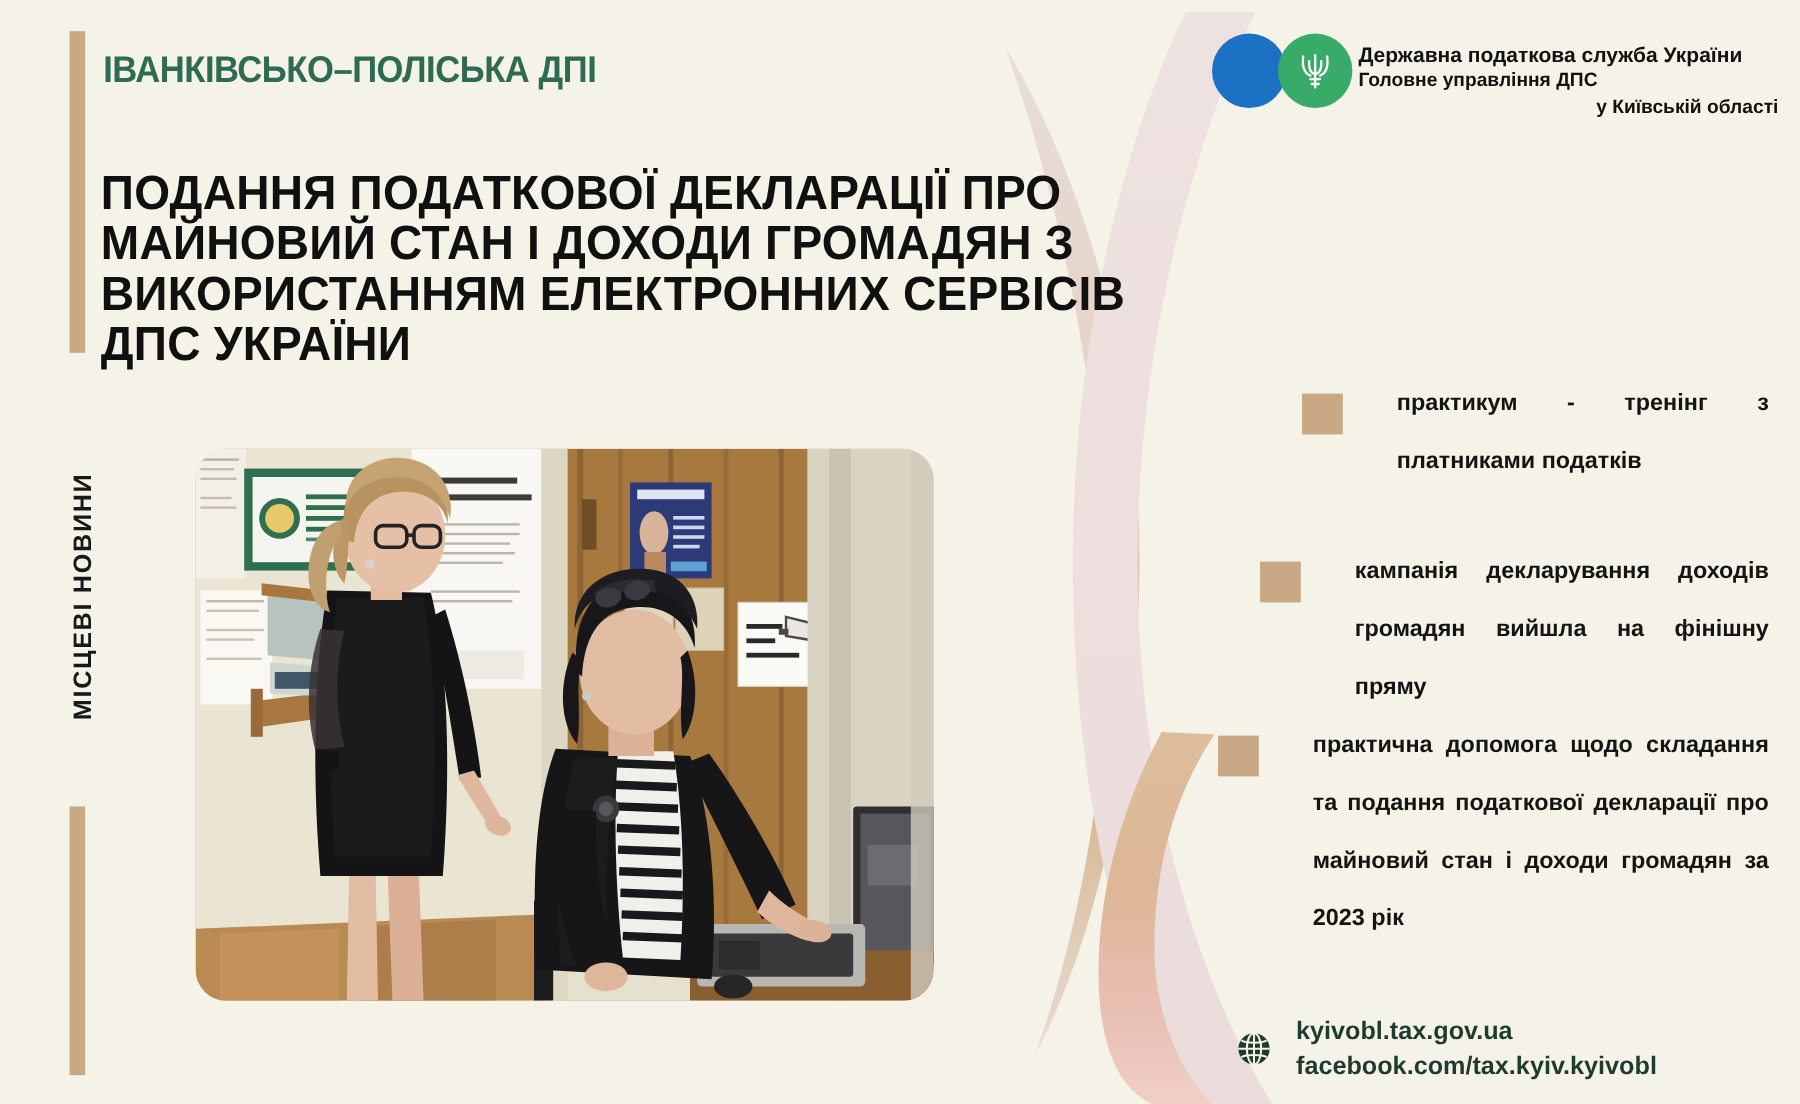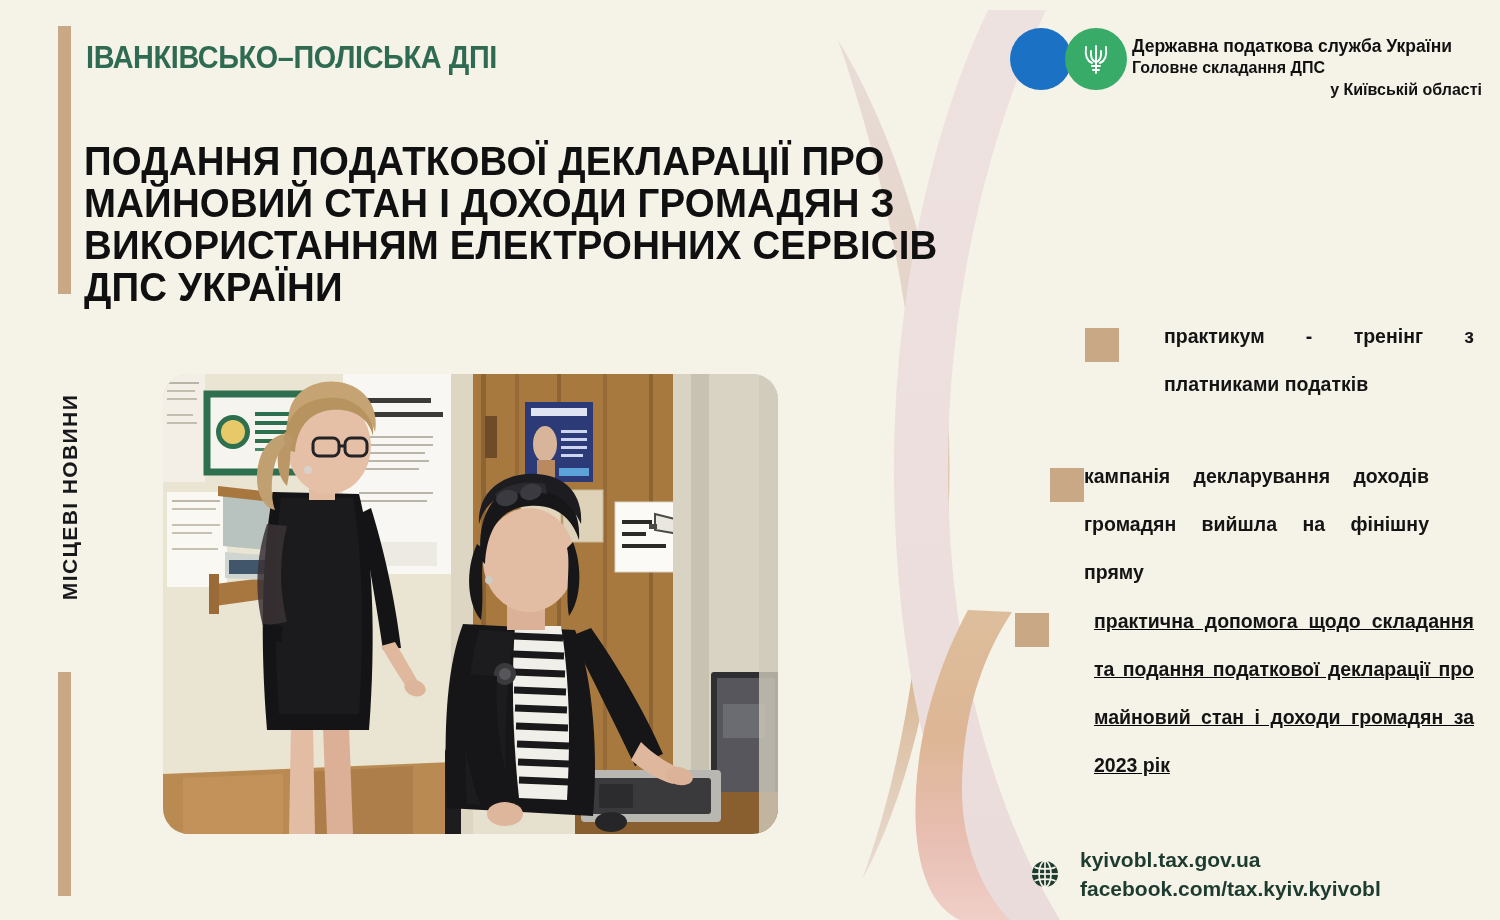--- a/index.html
+++ b/index.html
@@ -81,22 +81,22 @@
     -moz-text-align-last:left;
   }
 
   .bullet-row{position:absolute;display:flex;}
   #bullet-1{left:95px;top:0px;}
   #bullet-2{left:60px;top:140px;}
   #bullet-3{left:25px;top:285px;}
   .bullet-row .sqwrap{width:34px;height:34px;background:#c9a886;margin-top:16px;flex:0 0 34px;}
   .bullet-row .body{margin-left:0;}
   #bullet-1 .body{width:310px;margin-left:45px;}
-  #bullet-2 .body{width:345px;}
-  #bullet-3 .body{width:380px;margin-left:45px;text-decoration:underline;}
+  #bullet-2 .body{width:345px;margin-left:45px;}
+  #bullet-3 .body{width:380px;margin-left:45px;}
 
   
   .footer{position:absolute;left:1030px;top:845px;display:flex;align-items:center;}
   .globe{width:30px;height:30px;margin-right:20px;flex:0 0 30px;}
   .footer-lines{color:#1e3b2f;}
   .footer-lines div{font-size:21px;font-weight:bold;line-height:29px;white-space:nowrap;}
 </style>
 </head>
 <body>
 
@@ -337,21 +337,21 @@
           <path d="M4,5 C3,13 5,19 10,21"></path>
           <path d="M24,5 C25,13 23,19 18,21"></path>
           <path d="M9,9 C8.5,15 10,19 14,20 C18,19 19.5,15 19,9"></path>
           <path d="M10,24 L18,24"></path>
           <path d="M11,28 L17,28"></path>
         </g>
       </svg>
     </div>
     <div class="logo-text">
       <div class="logo-l1">Державна податкова служба України</div>
-      <div class="logo-l2">Головне складання ДПС</div>
+      <div class="logo-l2">Головне управління ДПС</div>
       <div class="logo-l3">у Київській області</div>
     </div>
   </div>
 
   <div class="bullets">
     <div class="bullet-row" id="bullet-1">
       <div class="sqwrap"></div>
       <div class="body txt bullet">
         <span class="txt">практикум - тренінг з платниками податків</span>
       </div>

